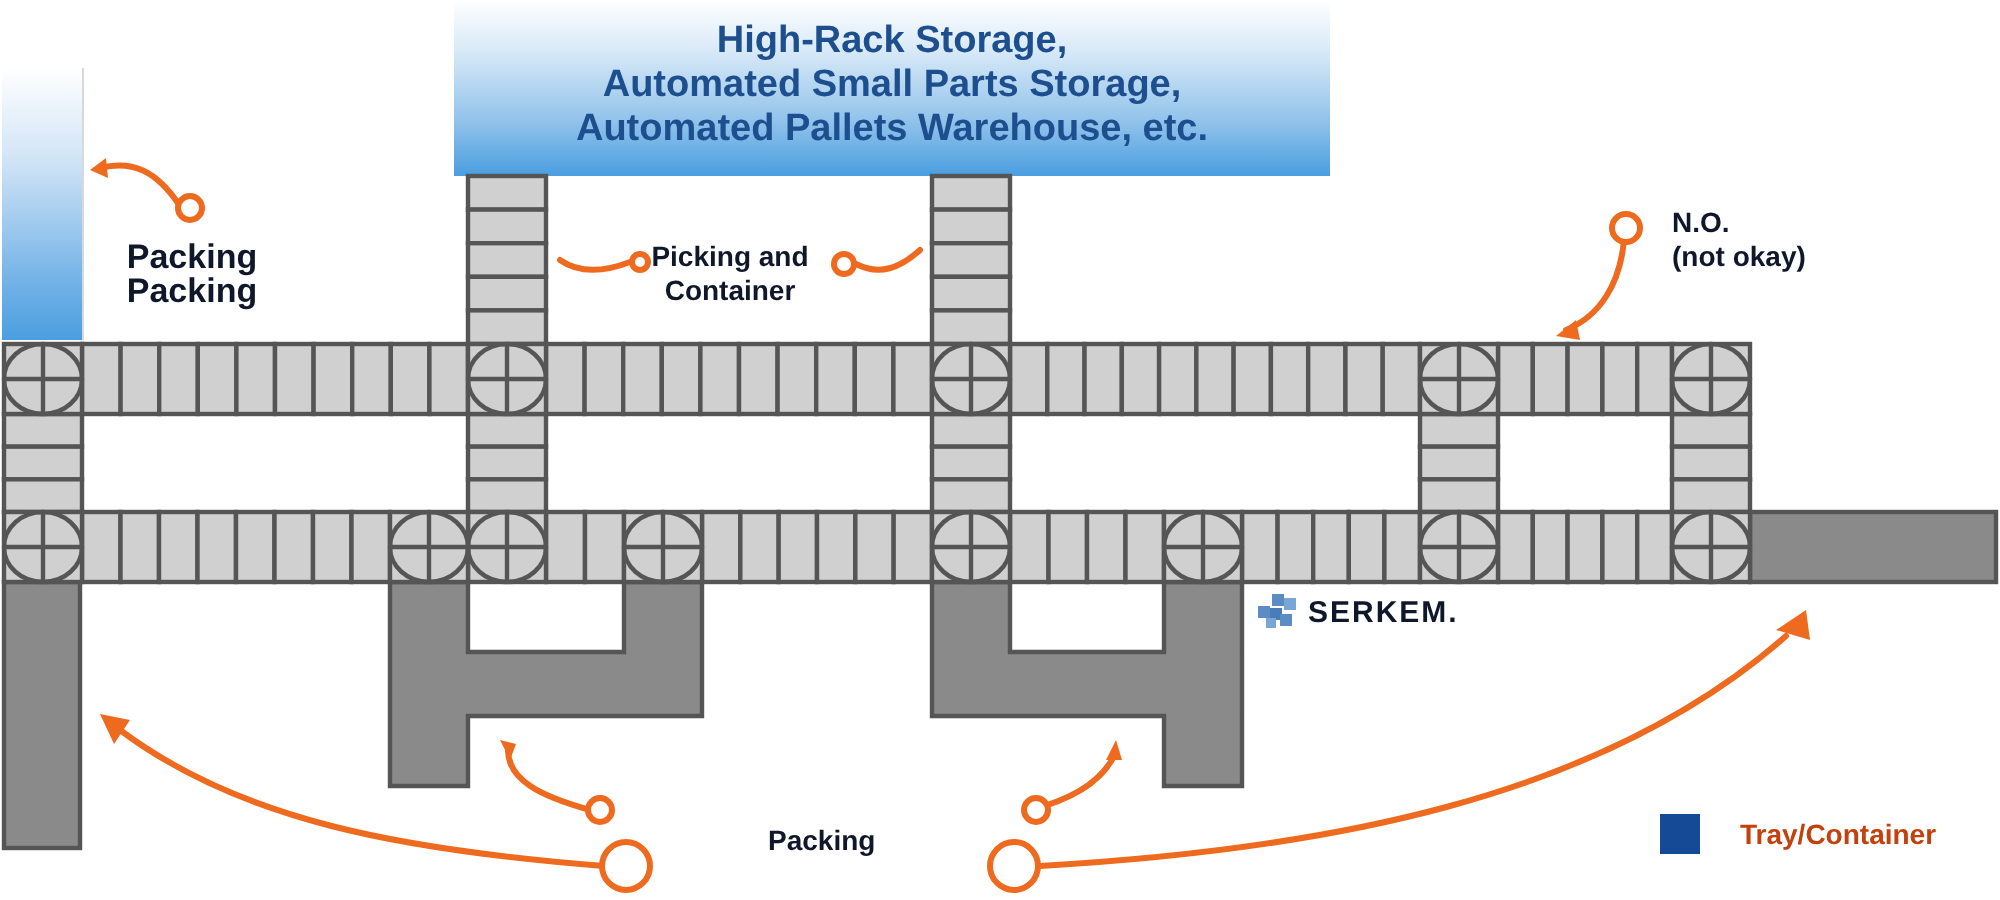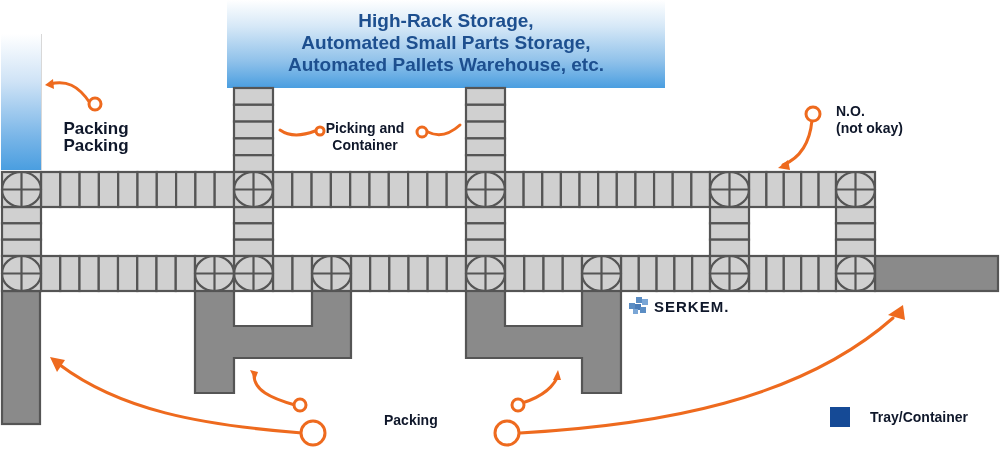--- a/index.html
+++ b/index.html
@@ -11,21 +11,21 @@
   .title-text { position: absolute; left: 227px; top: 10px; width: 438px; text-align: center;
     font-family: "Liberation Sans", sans-serif; font-weight: bold; font-size: 19px; line-height: 22px; color: #1d4f8f; }
   .title-text div { white-space: nowrap; }
   .pack-table { position: absolute; left: 1px; top: 34px; width: 40px; height: 136px;
     background: linear-gradient(to bottom, #ffffff 0%, #cfe3f6 35%, #7ab6e8 75%, #4a9ee0 100%);
     border-right: 1px solid #d8d8d8; }
   .brand { position: absolute; left: 627px; top: 296px; display: flex; align-items: center; }
   .brand-name { font-family: "Liberation Sans", sans-serif; font-weight: bold; font-size: 15px; color: #0f172a; letter-spacing: 1px; }
   .legend { position: absolute; left: 830px; top: 407px; display: flex; align-items: center; }
   .legend-swatch { width: 20px; height: 20px; background: #154a96; margin-right: 20px; }
-  .legend-text { font-family: "Liberation Sans", sans-serif; font-weight: bold; font-size: 14px; color: #0f172a; }
+  .legend-text { font-family: "Liberation Sans", sans-serif; font-weight: bold; font-size: 14px; color: #c2410c; }
 </style>
 </head>
 <body>
 
 <div id="stage">
   <div class="pack-table"></div>
   <div class="title-box"></div>
   <div class="title-text">
     <div>High-Rack Storage,</div>
     <div>Automated Small Parts Storage,</div>

